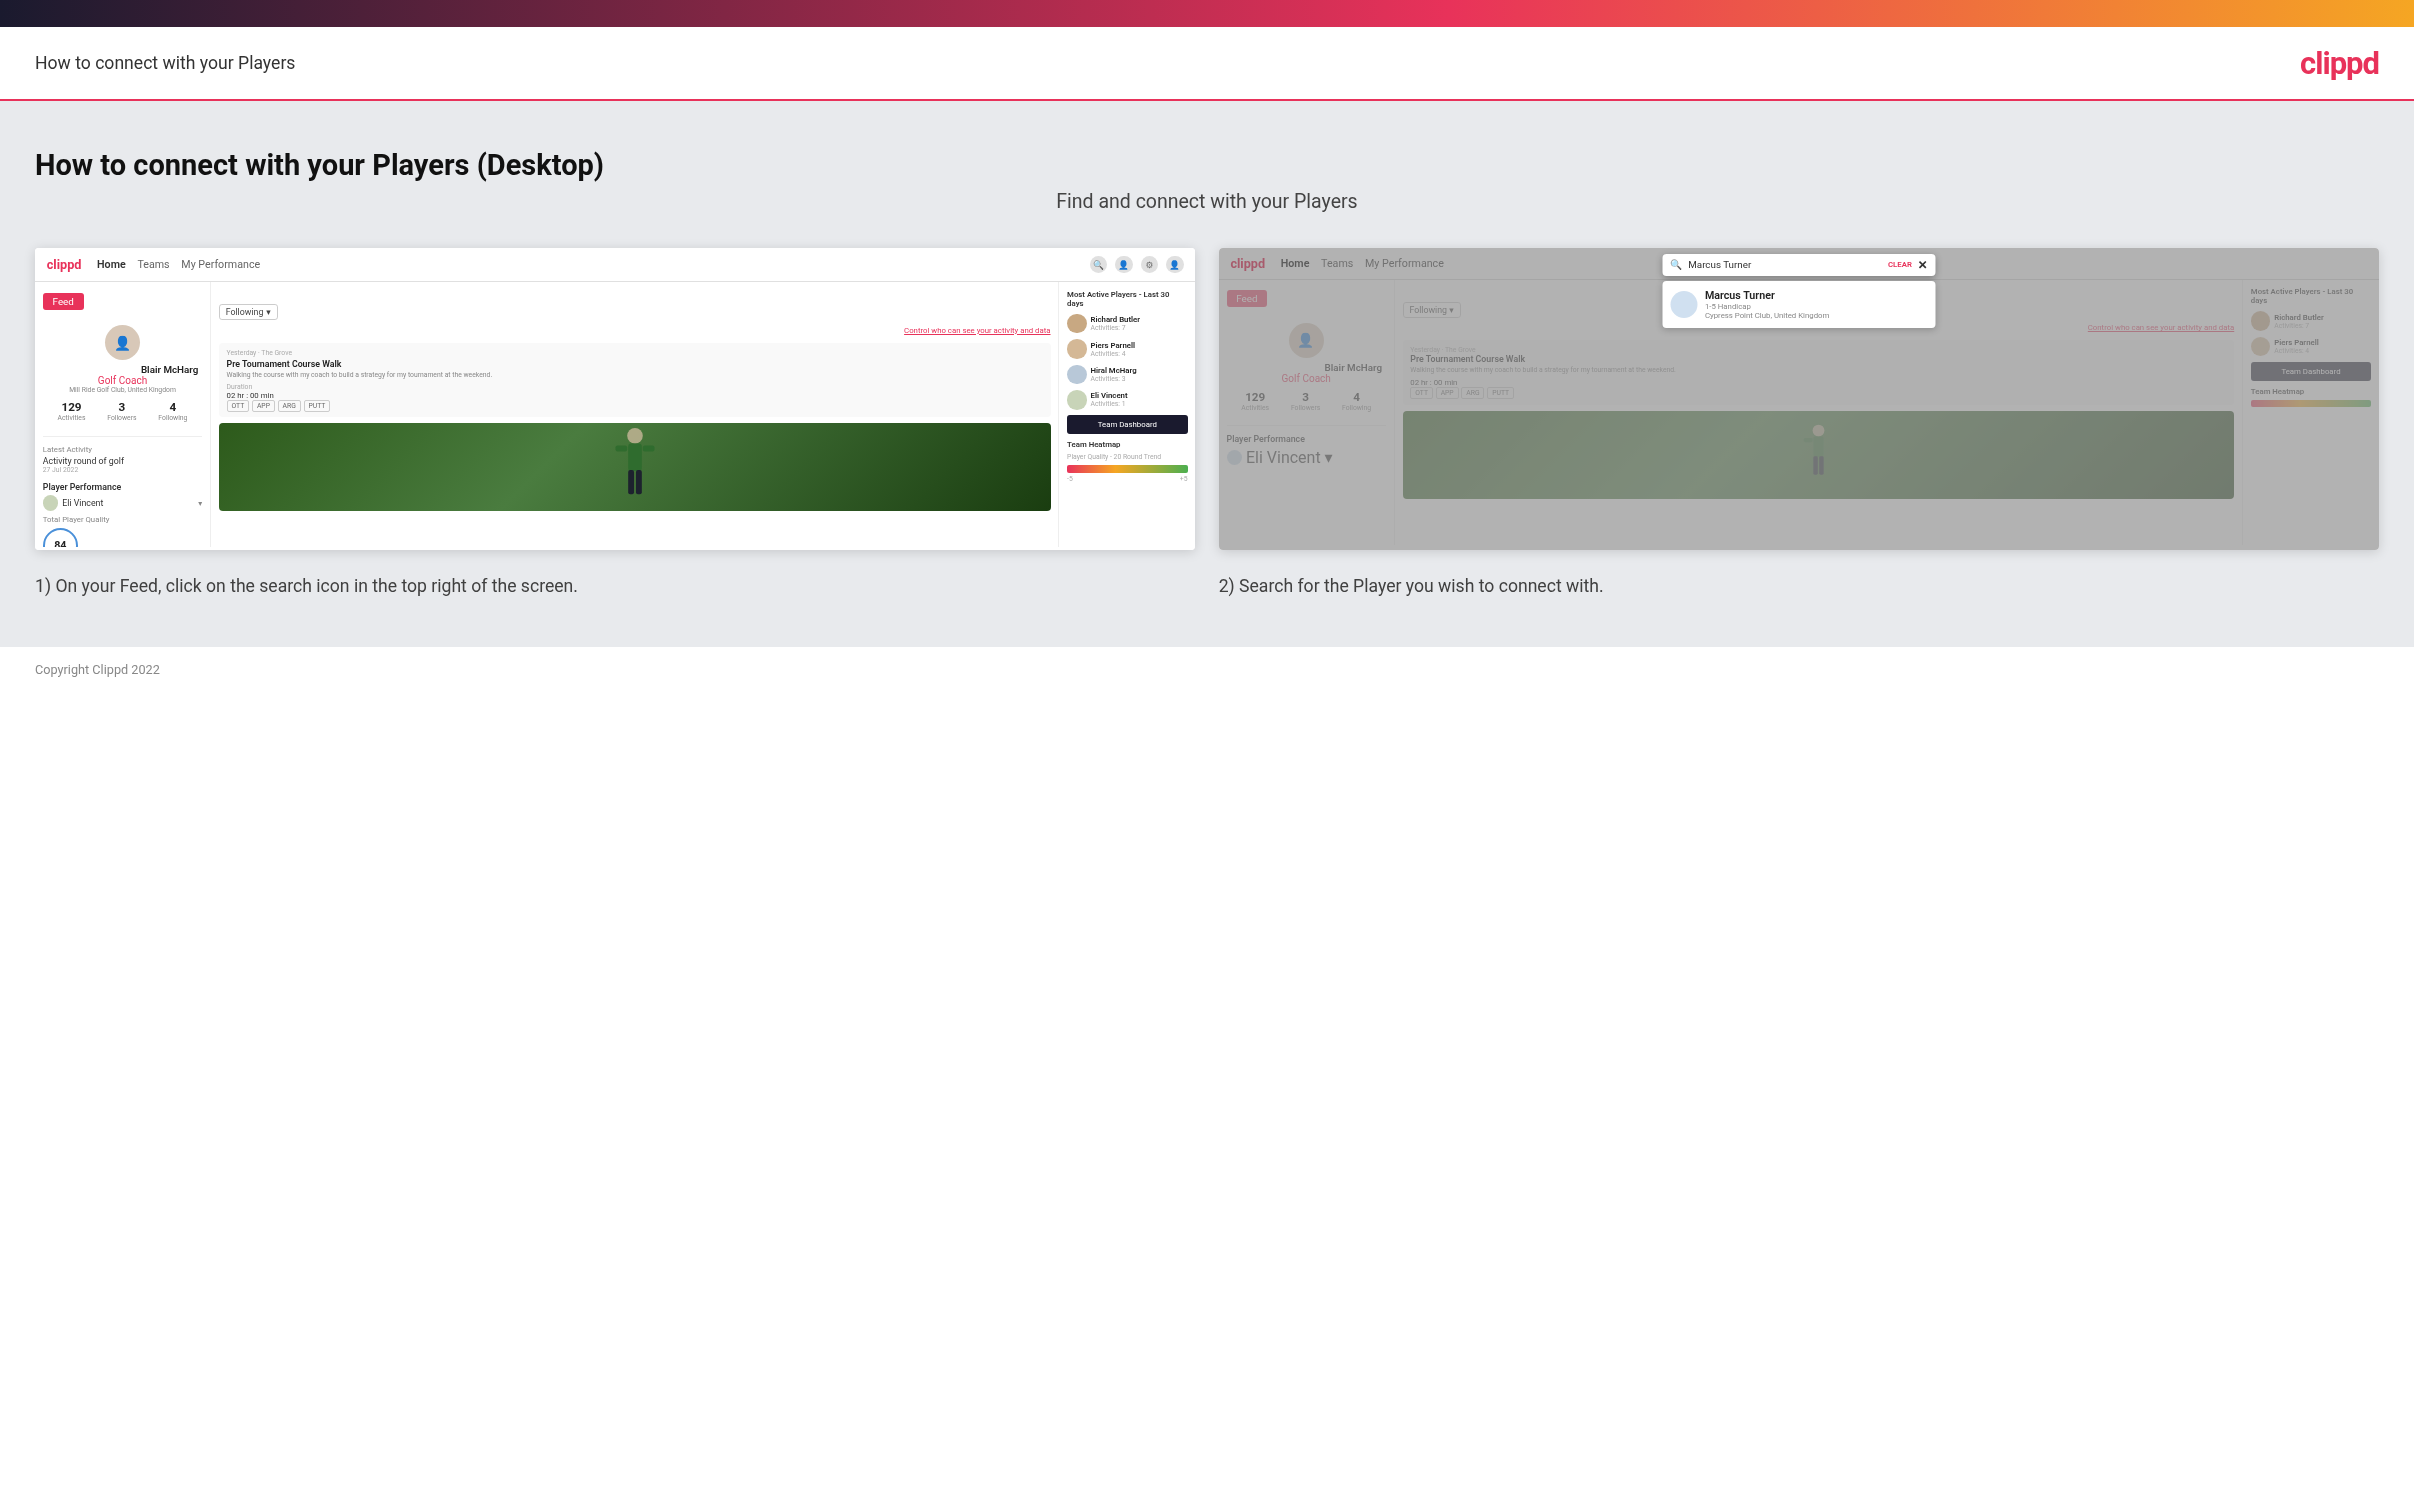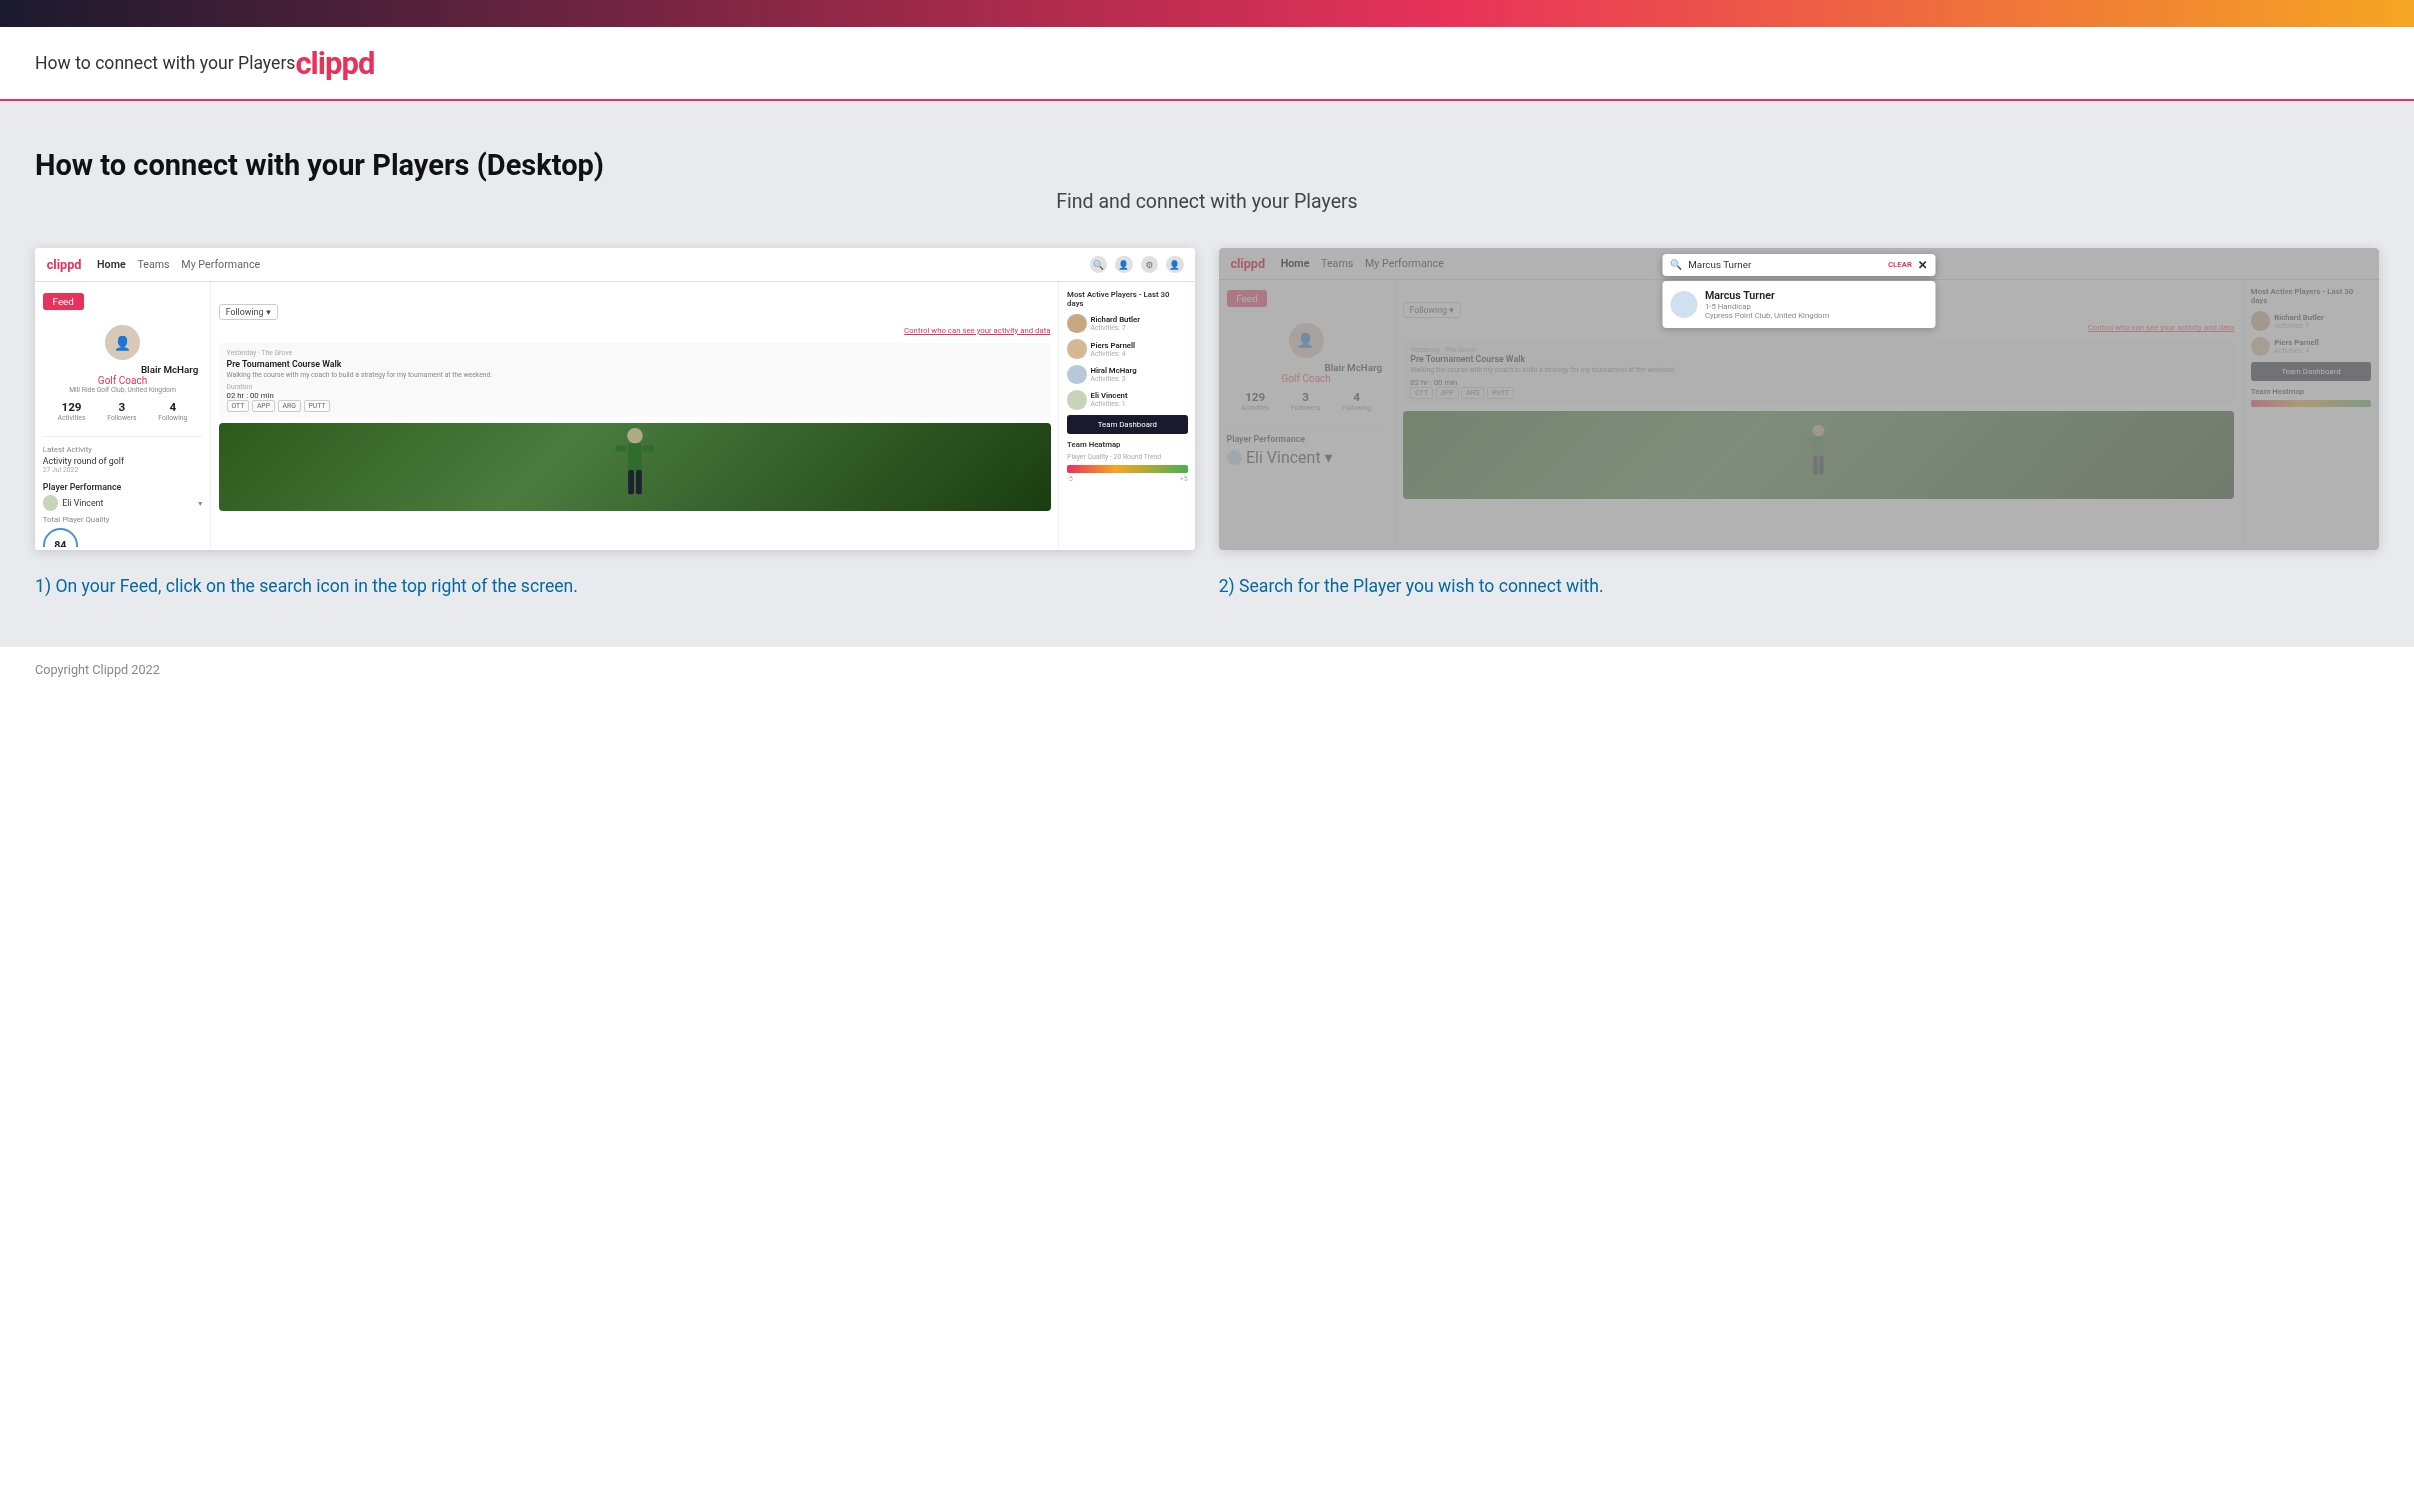--- a/index.html
+++ b/index.html
@@ -12,20 +12,21 @@
     
     .top-bar {
       background: linear-gradient(90deg, #1a1a2e 0%, #e8325a 60%, #f5a623 100%);
       height: 27px;
     }
 
     
     .header {
       display: flex;
       align-items: center;
+      justify-content: space-between;
       padding: 17.6px 35px;
       border-bottom: 2px solid #e8325a;
     }
 
     .header-title {
       font-size: 17.6px;
       color: #333;
       font-weight: 400;
     }
 
@@ -450,21 +451,21 @@
     .heatmap-labels {
       display: flex;
       justify-content: space-between;
       font-size: 6.8px;
       color: #aaa;
     }
 
     
     .caption-text {
       font-size: 17.6px;
-      color: #0369a1;
+      color: #404040;
       line-height: 1.5;
       font-weight: 400;
     }
 
     
     .search-overlay {
       position: absolute;
       top: 0;
       left: 0;
       right: 0;

